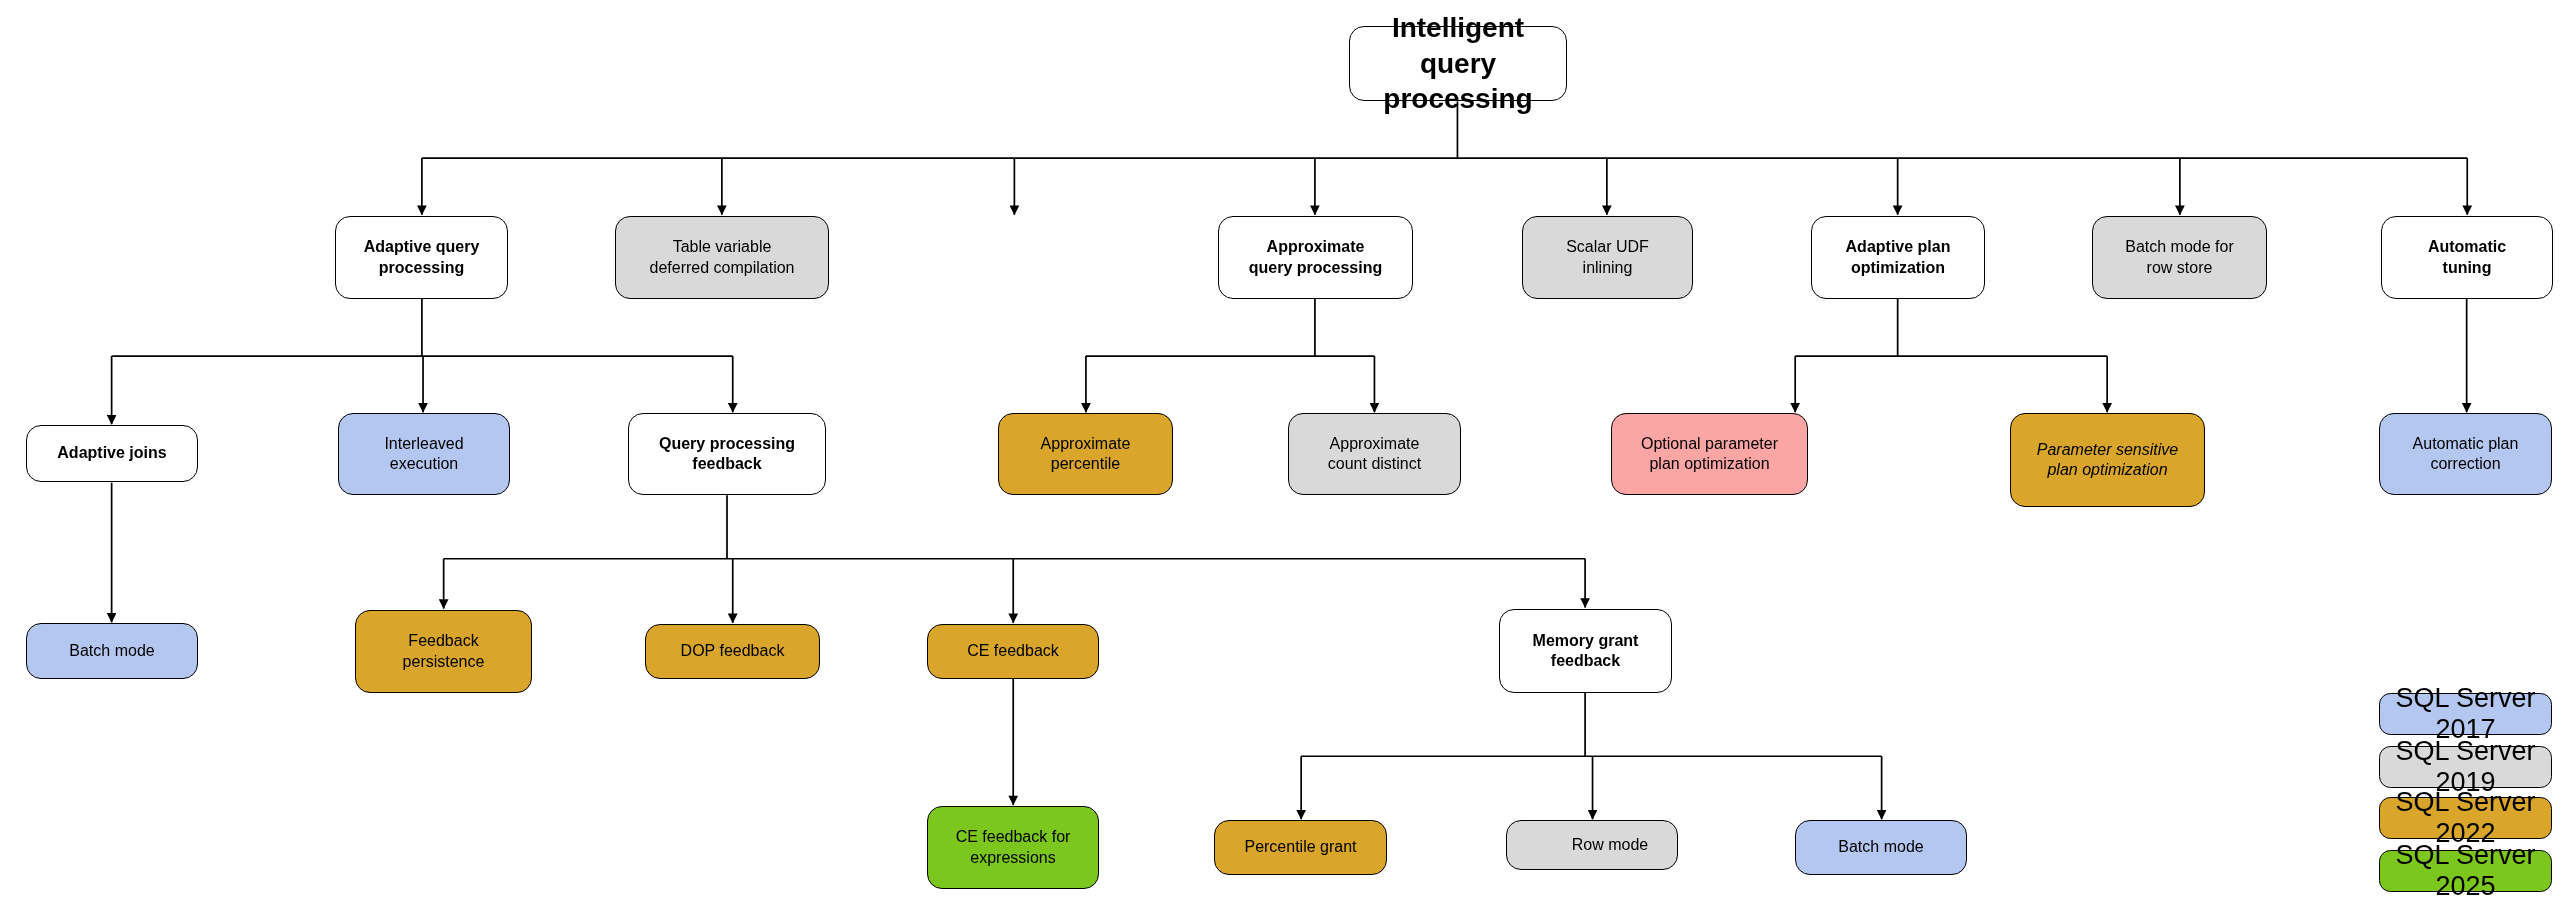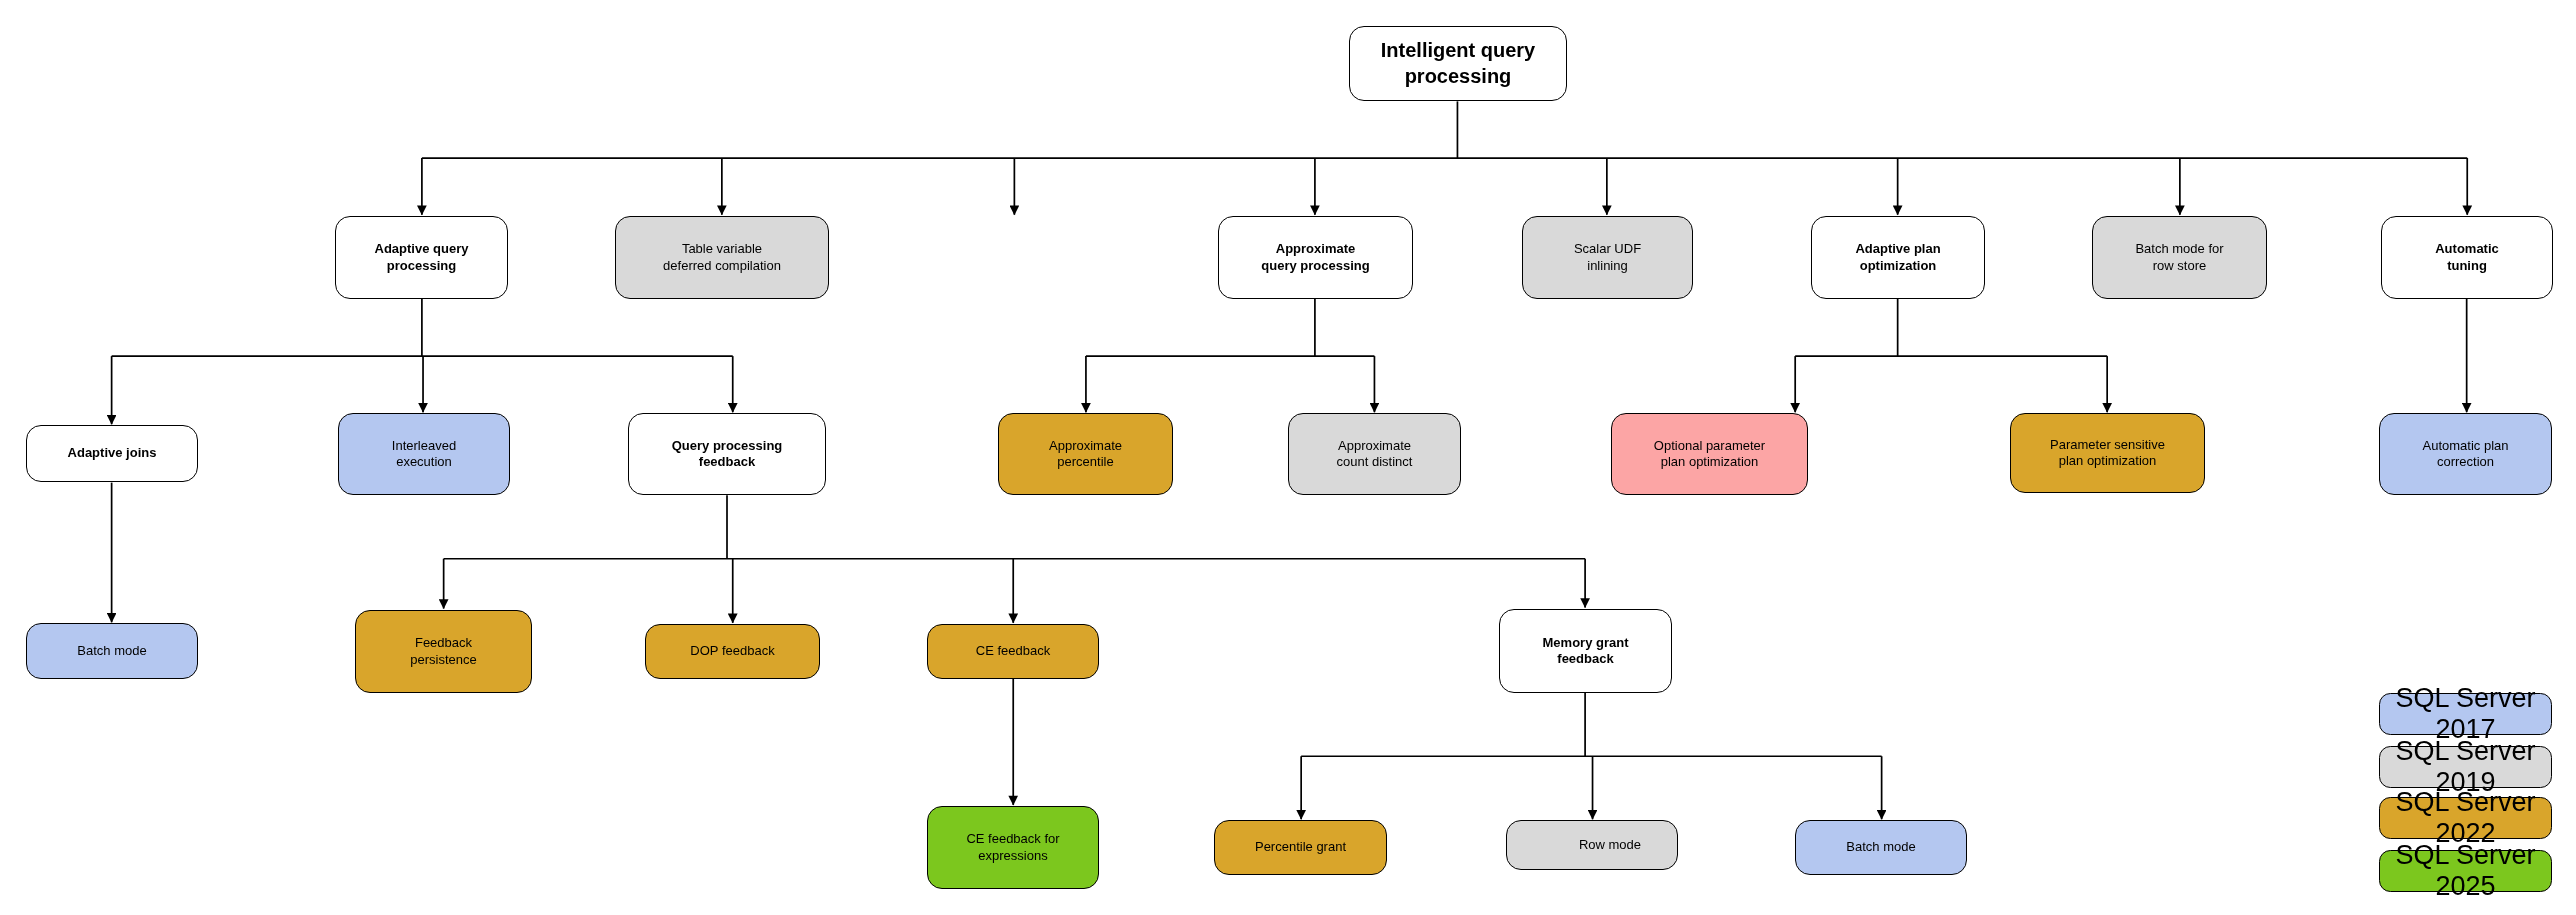--- a/index.html
+++ b/index.html
@@ -12,27 +12,27 @@
     overflow:hidden;
   }
   .edges{position:absolute;left:0;top:0;width:2576px;height:916px;}
   .edges path{stroke:#000000;stroke-width:3;fill:none;}
   .node{
     position:absolute;
     border:1.7px solid #000000;
     border-radius:15px;
     display:flex;align-items:center;justify-content:center;
     text-align:center;
-    font-size:13px;line-height:1.27;
+    font-size:16px;line-height:1.27;
     white-space:pre-line;
     box-sizing:border-box;
     background:#ffffff;
   }
   .node.bold{font-weight:bold;}
-  .node.root{font-size:20px;}
+  .node.root{font-size:28px;}
   .pill{
     position:absolute;
     border:1.7px solid #000000;
     border-radius:11.4px;
     display:flex;align-items:center;justify-content:center;
     text-align:center;
     font-size:27px;
     box-sizing:border-box;
   }
 </style>
@@ -145,21 +145,21 @@
 percentile</span>
   </div>
   <div class="node" style="left: 1288px; top: 413px; width: 173px; height: 82px; background: rgb(217, 217, 217);">
     <span>Approximate
 count distinct</span>
   </div>
   <div class="node" style="left: 1611px; top: 413px; width: 197px; height: 82px; background: #fca5a5;">
     <span>Optional parameter
 plan optimization</span>
   </div>
-  <div class="node" style="left: 2010px; top: 413px; width: 195px; height: 80px; background: rgb(217, 165, 43);">
+  <div class="node" style="left: 2010px; top: 413px; width: 195px; height: 94px; background: rgb(217, 165, 43); font-style: italic;">
     <span>Parameter sensitive
 plan optimization</span>
   </div>
   <div class="node" style="left: 2379px; top: 413px; width: 173px; height: 82px; background: rgb(180, 199, 240);">
     <span>Automatic plan
 correction</span>
   </div>
 
   <div class="node" style="left: 26px; top: 623px; width: 172px; height: 56px; background: rgb(180, 199, 240);">
     <span>Batch mode</span>

